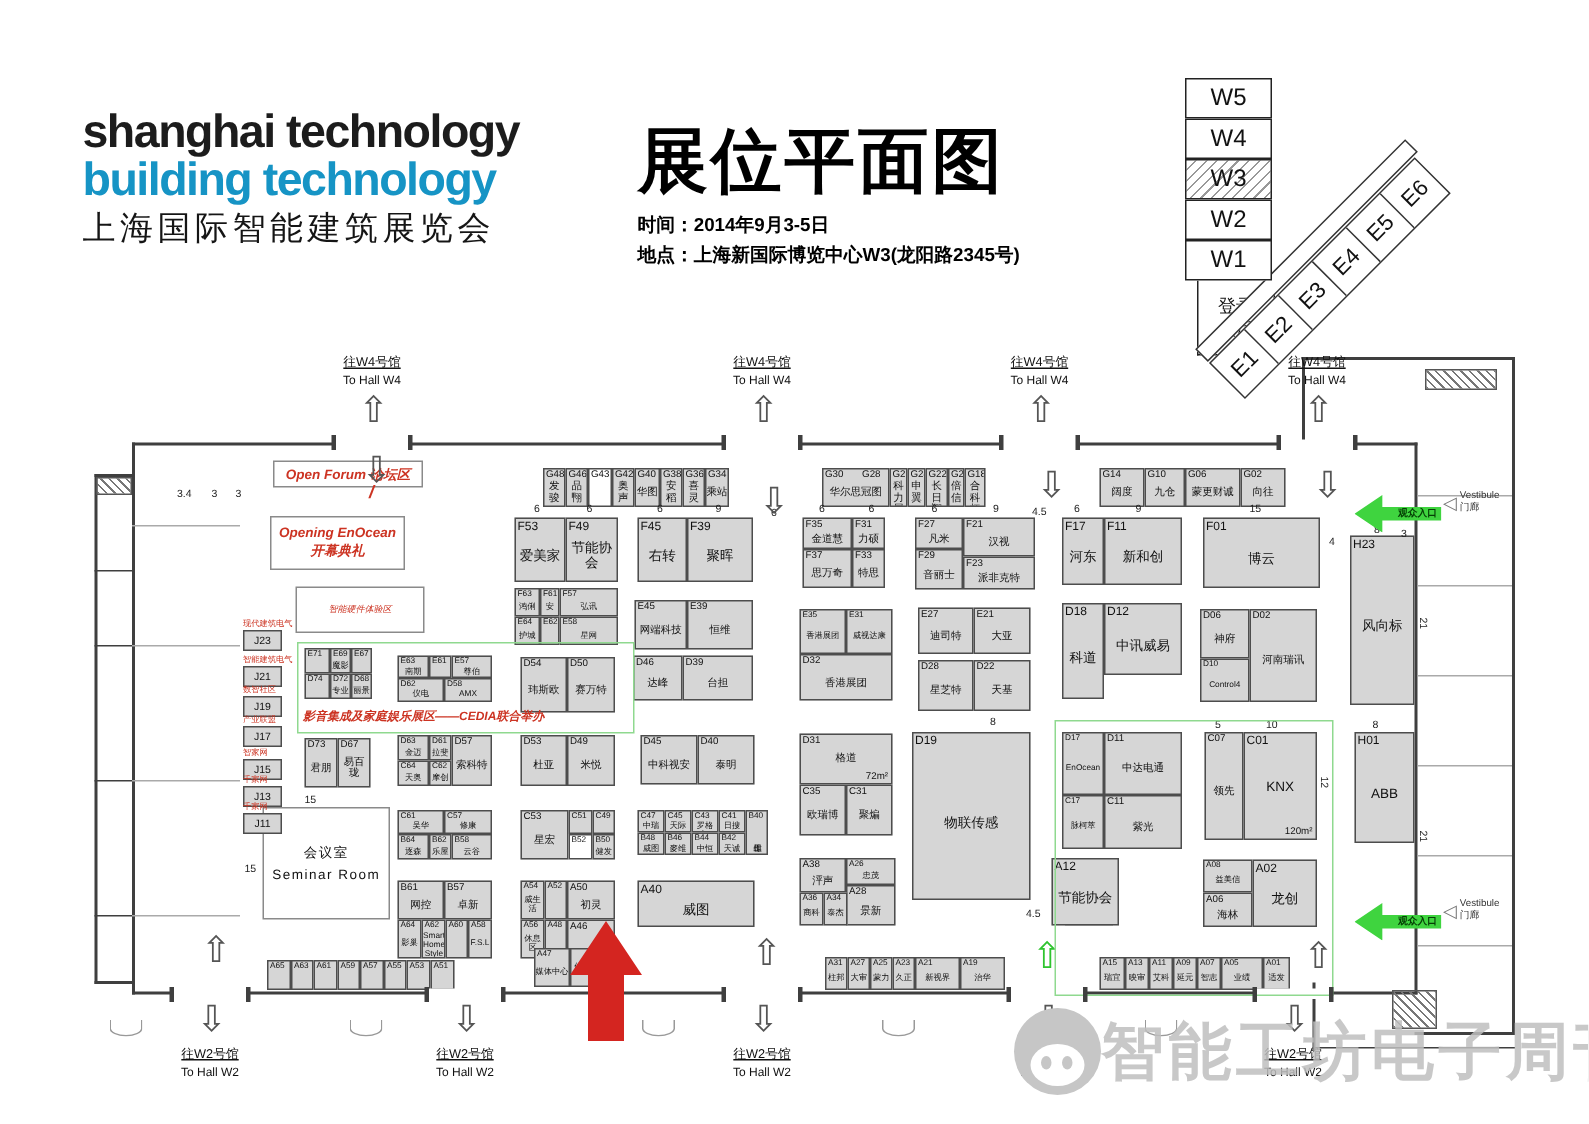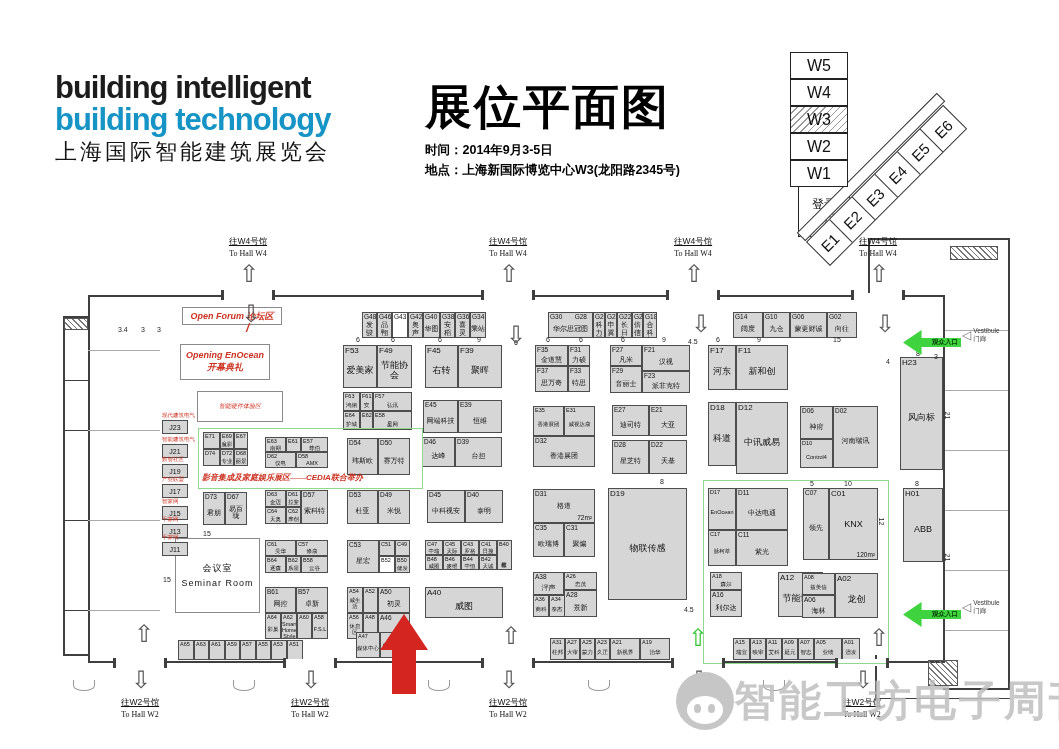--- a/index.html
+++ b/index.html
@@ -52,21 +52,21 @@
   .greenbox{position:absolute;border:1px solid #8fd98f;z-index:3;pointer-events:none;}
   #cediabox{left:198px;top:428px;width:223px;height:59px;}
   #cedialine{position:absolute;left:202px;top:472px;width:218px;font-size:8px;font-weight:bold;z-index:4;letter-spacing:0;}
   #greenbox2{left:703px;top:480px;width:184px;height:182px;}
   .jcap{position:absolute;font-size:5.5px;color:#cc3322;white-space:nowrap;z-index:2;}
   .jbooth{position:absolute;left:162px;width:26px;height:14px;background:#d6d6d6;border:1px solid #4d4d4d;
           box-sizing:border-box;font-size:7px;display:flex;align-items:center;justify-content:center;z-index:2;}
   .dim{position:absolute;font-size:7px;color:#222;z-index:2;white-space:nowrap;}
   .dim.rot{transform:rotate(90deg);}
   .exitzh{position:absolute;font-size:8.5px;width:70px;text-align:center;z-index:2;text-decoration:underline;}
-  .exiten{position:absolute;font-size:8px;width:70px;text-align:center;z-index:2;font-family:Liberation Serif, serif;}
+  .exiten{position:absolute;font-size:8px;width:70px;text-align:center;z-index:2;}
   .oarr{position:absolute;font-size:24px;color:#555;line-height:1;z-index:2;}
   .oarr.g{color:#2ec42e;}
   .door{position:absolute;background:#fff;z-index:2;}
   .jamb{position:absolute;background:#3f3f3f;z-index:3;}
   .swing{position:absolute;width:20px;height:10px;border:1px solid #999;border-top:none;border-radius:0 0 50% 50%;z-index:1;}
   .entarrow{position:absolute;width:58px;height:25px;background:#3fd43f;z-index:4;
             clip-path:polygon(0 50%,32% 0,32% 32%,100% 32%,100% 68%,32% 68%,32% 100%);
             display:flex;align-items:center;justify-content:flex-end;}
   .entarrow span{font-size:6.5px;font-weight:bold;color:#083;color:#064006;padding-right:3px;}
   .vest{position:absolute;font-size:6.5px;color:#333;z-index:2;display:flex;align-items:center;gap:2px;line-height:1.2;}
@@ -78,21 +78,21 @@
   #wmlogo:before{content:"";position:absolute;left:11px;top:24px;width:36px;height:28px;background:#fff;border-radius:50%;}
   #wmlogo:after{content:"";position:absolute;left:18px;top:32px;width:7px;height:9px;background:#c6c6c6;border-radius:50%;box-shadow:14px 0 0 #c6c6c6;}
   #wmtext{font-size:42px;font-weight:bold;color:rgba(190,190,190,0.85);letter-spacing:3px;white-space:nowrap;}
 </style>
 </head>
 <body>
 
 <div id="stage">
 
   <div id="logo">
-    <div class="logo1">building intelligent</div>
+    <div class="logo1">shanghai technology</div>
     <div class="logo2">building technology</div>
     <div class="logo3">上海国际智能建筑展览会</div>
   </div>
   <div id="titleblock">
     <div class="maintitle">展位平面图</div>
     <div class="infoline">时间：2014年9月3-5日</div>
     <div class="infoline">地点：上海新国际博览中心W3(龙阳路2345号)</div>
   </div>
 
   <div id="minimap">
@@ -281,20 +281,24 @@
         <span class="bname">派非克特</span>
       </div>
       <div class="booth l" style="left: 708px; top: 345px; width: 28px; height: 45px;">
         <span class="bid">F17</span>
         <span class="bname">河东</span>
       </div>
       <div class="booth l" style="left: 736px; top: 345px; width: 52px; height: 45px;">
         <span class="bid">F11</span>
         <span class="bname">新和创</span>
       </div>
+      <div class="booth l" style="left: 802px; top: 345px; width: 78px; height: 47px;">
+        <span class="bid">F01</span>
+        <span class="bname">博云</span>
+      </div>
       <div class="booth s" style="left: 343px; top: 392px; width: 17px; height: 19px;">
         <span class="bid">F63</span>
         <span class="bname">鸿俐</span>
       </div>
       <div class="booth s" style="left: 360px; top: 392px; width: 13px; height: 19px;">
         <span class="bid">F61</span>
         <span class="bname">安</span>
       </div>
       <div class="booth s" style="left: 373px; top: 392px; width: 39px; height: 19px;">
         <span class="bid">F57</span>
@@ -332,21 +336,21 @@
         <span class="bname">迪司特</span>
       </div>
       <div class="booth" style="left: 649px; top: 405px; width: 38px; height: 31px;">
         <span class="bid">E21</span>
         <span class="bname">大亚</span>
       </div>
       <div class="booth l" style="left: 708px; top: 402px; width: 28px; height: 64px;">
         <span class="bid">D18</span>
         <span class="bname">科道</span>
       </div>
-      <div class="booth l" style="left: 736px; top: 402px; width: 52px; height: 72px;">
+      <div class="booth l" style="left: 736px; top: 402px; width: 52px; height: 48px;">
         <span class="bid">D12</span>
         <span class="bname">中讯威易</span>
       </div>
       <div class="booth" style="left: 800px; top: 406px; width: 33px; height: 33px;">
         <span class="bid">D06</span>
         <span class="bname">神府</span>
       </div>
       <div class="booth s" style="left: 800px; top: 439px; width: 33px; height: 29px;">
         <span class="bid">D10</span>
         <span class="bname">Control4</span>
@@ -659,21 +663,21 @@
         <span class="bname">泰杰</span>
       </div>
       <div class="booth s" style="left: 710px; top: 572px; width: 32px; height: 18px;">
         <span class="bid">A18</span>
         <span class="bname">森尔</span>
       </div>
       <div class="booth" style="left: 710px; top: 590px; width: 32px; height: 27px;">
         <span class="bid">A16</span>
         <span class="bname">利尔达</span>
       </div>
-      <div class="booth l" style="left: 778px; top: 572px; width: 45px; height: 45px;">
+      <div class="booth l" style="left: 701px; top: 572px; width: 45px; height: 45px;">
         <span class="bid">A12</span>
         <span class="bname">节能协会</span>
       </div>
       <div class="booth s" style="left: 802px; top: 573px; width: 33px; height: 22px;">
         <span class="bid">A08</span>
         <span class="bname">益美信</span>
       </div>
       <div class="booth" style="left: 802px; top: 595px; width: 33px; height: 23px;">
         <span class="bid">A06</span>
         <span class="bname">海林</span>

